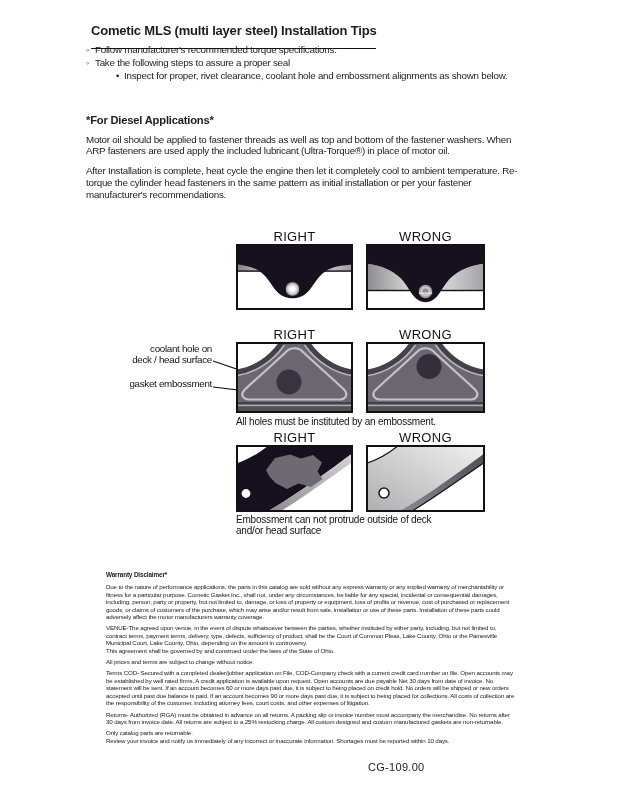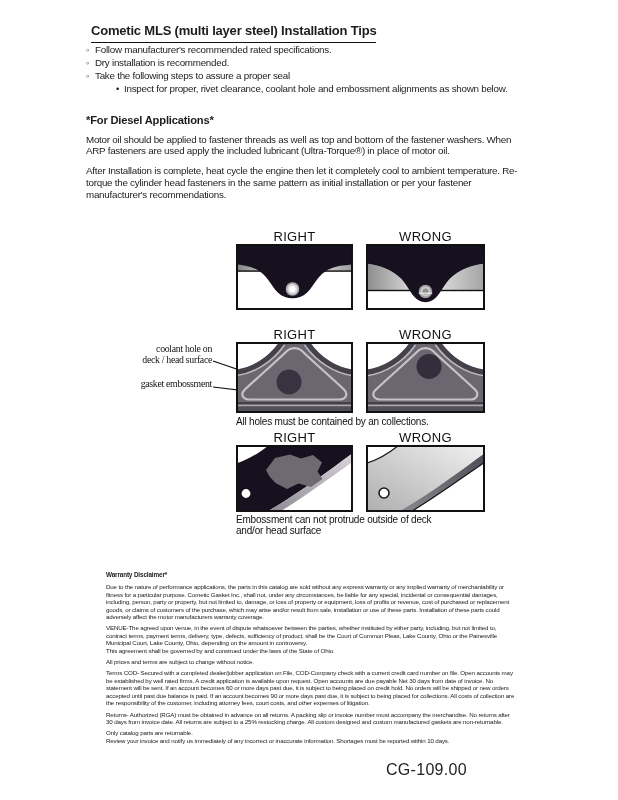--- a/index.html
+++ b/index.html
@@ -1,58 +1,57 @@
 <!DOCTYPE html>
 <html><head>
 <meta charset="utf-8">
 <style>
   html,body{margin:0;padding:0;background:#ffffff;}
   .page{position:relative;width:618px;height:800px;background:#ffffff;overflow:hidden;
         font-family:"Liberation Sans","DejaVu Sans",sans-serif;color:#1c1c1c;}
   .abs{position:absolute;}
 
   .title{left:91px;top:23px;font-size:13px;font-weight:bold;letter-spacing:-0.2px;
-         border-bottom:1.6px solid #111;padding-bottom:4px;margin:0;}
+         border-bottom:1.6px solid #111;padding-bottom:10px;margin:0;}
 
   .tips{left:86px;top:44px;width:505px;font-size:9.8px;letter-spacing:-0.25px;line-height:12.9px;}
   .tip-row{position:relative;padding-left:9px;}
   .tip-row::before{content:"\25E6";position:absolute;left:0;top:0;font-size:9.5px;}
   .tip-sub{position:relative;padding-left:38px;}
   .tip-sub::before{content:"\2022";position:absolute;left:30px;top:0;font-size:9.5px;}
 
   .diesel{left:86px;top:115px;width:445px;font-size:9.8px;letter-spacing:-0.25px;line-height:11.7px;}
   .diesel-head{font-size:11.2px;font-weight:bold;letter-spacing:-0.2px;margin:0 0 7px 0;}
   .diesel p{margin:0 0 8px 0;}
 
   .fig-label{font-size:13px;letter-spacing:0.3px;color:#111;text-align:center;}
   .lbl-right{width:117px;}
   .lbl-wrong{width:119px;}
   .caption{font-size:10px;letter-spacing:-0.2px;color:#111;line-height:11px;}
   svg.figbox{display:block;}
 
-  .ann{font-size:9.8px;letter-spacing:-0.3px;color:#111;text-align:right;width:126px;line-height:10.6px;font-family:Liberation Serif, serif;}
+  .ann{font-size:9.8px;letter-spacing:-0.3px;color:#111;text-align:right;width:126px;line-height:10.6px;}
 
   .legal{left:106px;top:571px;width:410px;font-size:6.2px;letter-spacing:-0.15px;
          line-height:7.4px;color:#222;}
   .legal-head{font-weight:bold;margin:0 0 5px 0;font-size:6.4px;}
   .legal p{margin:0 0 4px 0;}
   .legal p.tight{margin:0;}
 
-  .footer{left:386px;top:761px;font-size:16px;letter-spacing:0.3px;color:#222;}
+  .footer{left:368px;top:761px;font-size:11px;letter-spacing:0.3px;color:#222;}
 </style>
 </head>
 <body>
 
 <div class="page">
 
   <h1 class="abs title">Cometic MLS (multi layer steel) Installation Tips</h1>
 
   <div class="abs tips">
-    <div class="tip-row"><span>Follow manufacturer's recommended rated specifications.</span></div>
-    <div class="tip-row"><span>Dry installation is recommended.</span></div>
+    <div class="tip-row"><span>Follow manufacturer's recommended torque specifications.</span></div>
     <div class="tip-row"><span>Take the following steps to assure a proper seal</span></div>
     <div class="tip-sub"><span>Inspect for proper, rivet clearance, coolant hole and embossment alignments as shown below.</span></div>
   </div>
 
   <div class="abs diesel">
     <div class="diesel-head">*For Diesel Applications*</div>
     <p>Motor oil should be applied to fastener threads as well as top and bottom of the fastener washers. When ARP fasteners are used apply the included lubricant (Ultra-Torque®) in place of motor oil.</p>
     <p>After Installation is complete, heat cycle the engine then let it completely cool to ambient temperature. Re-torque the cylinder head fasteners in the same pattern as initial installation or per your fastener manufacturer's recommendations.</p>
   </div>
 
@@ -146,21 +145,21 @@
     <path d="M119,30.5 C101,28.5 84,17.5 72.5,1" stroke="#45414b" stroke-width="5" fill="none"></path>
     <path d="M119,34 C99.5,31.5 81.5,20 69.5,3" stroke="#bbb7bf" stroke-width="1.5" fill="none"></path>
     <path d="M15,57.5 C8,57.5 5,52.5 9.5,48 C22,36 38.5,22 52.5,8.5 C56,5.2 63,5.2 66.5,8.5 C80.5,22 96.5,35.5 109,47.5 C113.5,52 111,57.5 104,57.5 Z" fill="none" stroke-width="2.2" stroke="#c6c2c8"></path>
     <circle cx="63" cy="24.5" r="12.5" fill="#322e3b"></circle>
     <rect x="0" y="60.5" width="119" height="10.5" fill="#534f58"></rect>
     <rect x="0" y="60.5" width="119" height="0.9" fill="#2c2833"></rect>
     <rect x="0" y="62.6" width="119" height="1.6" fill="#ada9b1"></rect>
     <rect x="1" y="1" width="117" height="69" fill="none" stroke="#111" stroke-width="2"></rect>
   </svg>
 
-  <div class="abs caption" style="left:236px;top:416px">All holes must be contained by an collections.</div>
+  <div class="abs caption" style="left:236px;top:416px">All holes must be instituted by an embossment.</div>
 
   <div class="abs fig-label lbl-right" style="left:236px;top:430px">RIGHT</div>
   <div class="abs fig-label lbl-wrong" style="left:366px;top:430px">WRONG</div>
 
   <svg class="abs figbox" style="left:236px;top:445px" width="117" height="67" viewBox="0 0 117 67">
     <defs>
       <linearGradient id="g3s" x1="0" y1="1" x2="1" y2="0">
           <stop offset="0" stop-color="#8e8a92"></stop>
           <stop offset="1" stop-color="#d8d4da"></stop>
         </linearGradient>

